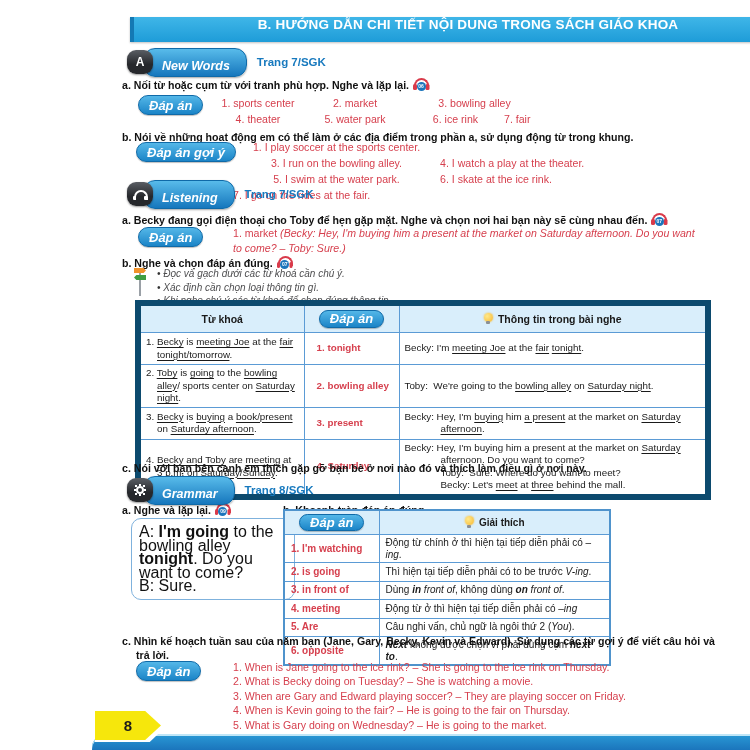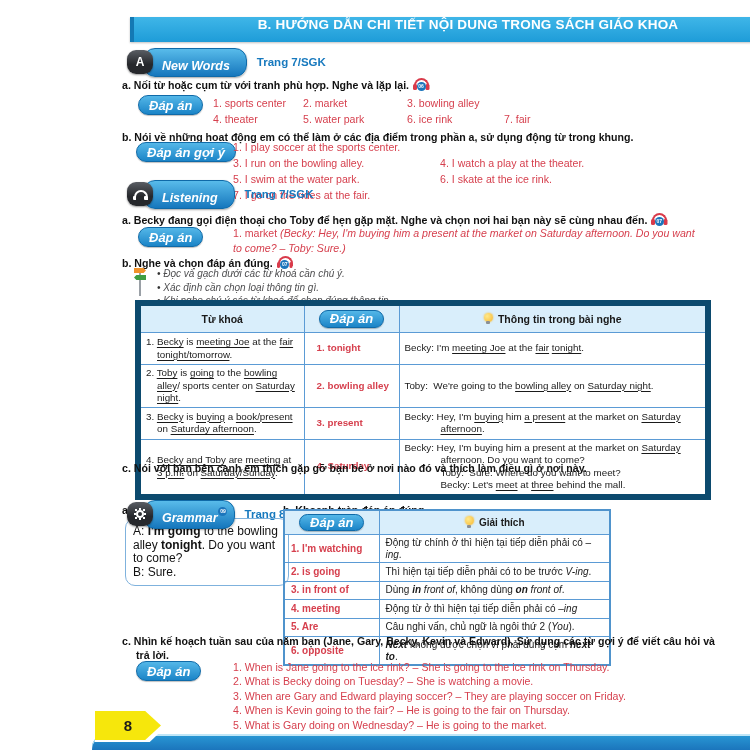--- a/index.html
+++ b/index.html
@@ -38,21 +38,21 @@
   
   .audio{position:relative;display:inline-block;width:17px;height:14px;vertical-align:-3px;margin-left:4px;}
   .audio::before{content:"";position:absolute;left:1px;top:0;width:11px;height:8px;border:2.5px solid #d93a4a;border-bottom:none;border-radius:8px 8px 0 0;}
   .audio::after{content:"";position:absolute;left:0;top:6px;width:3.5px;height:6px;background:#d93a4a;border-radius:1.5px;box-shadow:12.5px 0 0 #d93a4a;}
   .audio .cd{position:absolute;left:3.5px;top:3.5px;width:9px;height:9px;border-radius:50%;background:#1b75bc;
     color:#fff;font-size:5px;font-weight:bold;line-height:9.5px;text-align:center;z-index:2;}
 
   
   .line{font-size:10.6px;font-weight:bold;color:#111;line-height:14px;}
   .red{color:#d6404e;}
-  .ansrow{display:flex;line-height:16px;}
+  .ansrow{display:flex;line-height:16px;text-align:center;}
   .ansrow span{display:inline-block;}
 
   
   .pill{display:inline-block;padding:1.5px 10px;border-radius:10px;background:linear-gradient(#54b7e8,#1b84c7);
     border:1px solid #0f6aa8;color:#fff;font-weight:bold;font-style:italic;font-size:13px;box-shadow:0 1px 1px rgba(0,0,0,.25);white-space:nowrap;}
 
   
   .tips{font-size:10px;font-style:italic;color:#4d4d4f;line-height:13.5px;}
   .tips .b{color:#333;}
   .signpost{position:absolute;width:14px;height:30px;}
@@ -70,22 +70,22 @@
   .ltable{position:absolute;left:135px;top:300px;width:570px;border-collapse:collapse;table-layout:fixed;
     font-size:9.8px;line-height:12.5px;}
   .ltable th,.ltable td{border:1px solid #5b9bd5;padding:2px 5px;vertical-align:middle;}
   .ltable{border:6px solid #0c4a6e;}
   .ltable th{background:#d9eefb;height:22px;font-size:10.5px;color:#1a1a1a;}
   .ltable .hang{padding-left:41px;text-indent:-36px;}
   .ltable .khang{padding-left:16px;text-indent:-11px;}
   .ltable td.ansc{color:#d6404e;font-weight:bold;text-align:left;padding-left:12px;}
 
   
-  .dialog{position:absolute;left:125px;top:518px;width:148px;border:1.5px solid #7fb2dd;border-radius:10px;
-    padding:6px 7px;font-size:12px;line-height:13.5px;color:#111;}
+  .dialog{position:absolute;left:131px;top:518px;width:148px;border:1.5px solid #7fb2dd;border-radius:10px;
+    padding:6px 7px;font-size:16px;line-height:13.5px;color:#111;}
   .gtable{position:absolute;left:283px;top:509px;width:326px;border-collapse:collapse;table-layout:fixed;
     font-size:10px;line-height:12px;border:2px solid #4f93cc;}
   .gtable th,.gtable td{border:1px solid #5b9bd5;padding:1.5px 6px;vertical-align:middle;}
   .gtable th{background:#d9eefb;height:20px;}
   .gtable td.ansc{color:#d6404e;font-weight:bold;height:14.5px;}
 
   
   .footbar{position:absolute;left:92px;top:734px;width:658px;height:16px;border-radius:14px 0 0 0;
     background:linear-gradient(#2a9ad6,#1b75bc);box-shadow:inset 0 2px 0 #bfe6f7;}
   .tabwrap{position:absolute;left:95px;top:709px;width:72px;height:33px;
@@ -217,21 +217,21 @@
       <td class="ansc">4. Saturday</td>
       <td class="hang">Becky: Hey, I'm buying him a present at the market on <u>Saturday</u> afternoon. Do you want to come?<br>Toby:&nbsp;&nbsp;Sure. Where do you want to meet?<br>Becky: Let's <u>meet</u> at <u>three</u> behind the mall.</td>
     </tr>
   </tbody>
     </table>
 
   <div class="abs line" style="left:122px;top:461px;width:600px;">
     <span>c. Nói với bạn bên cạnh em thích gặp gỡ bạn bè ở nơi nào đó và thích làm điều gì ở nơi này.</span>
   </div>
 
-  <div class="sec-head" style="left:127px;top:478px;margin-top:24px;">
+  <div class="sec-head" style="left:127px;top:478px;">
     <span class="sec-icon">
         <span class="gear"></span>
       </span>
     <span class="sec-pill">Grammar</span>
     <span class="sec-ref">Trang 8/SGK</span>
   </div>
 
   <div class="abs line" style="left:122px;top:503px;">
     <span>a. Nghe và lặp lại.</span><span class="audio"><span class="cd">09</span></span>
   </div>

